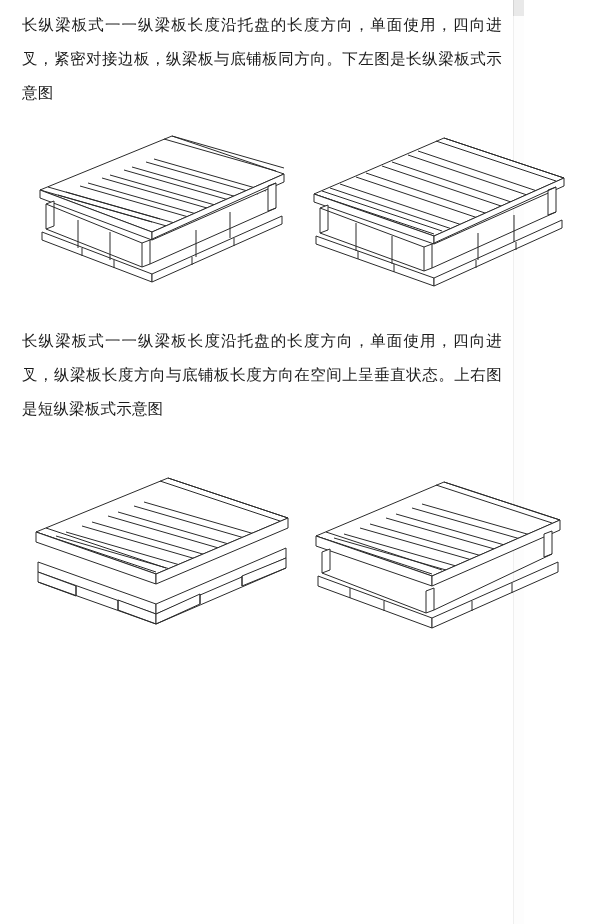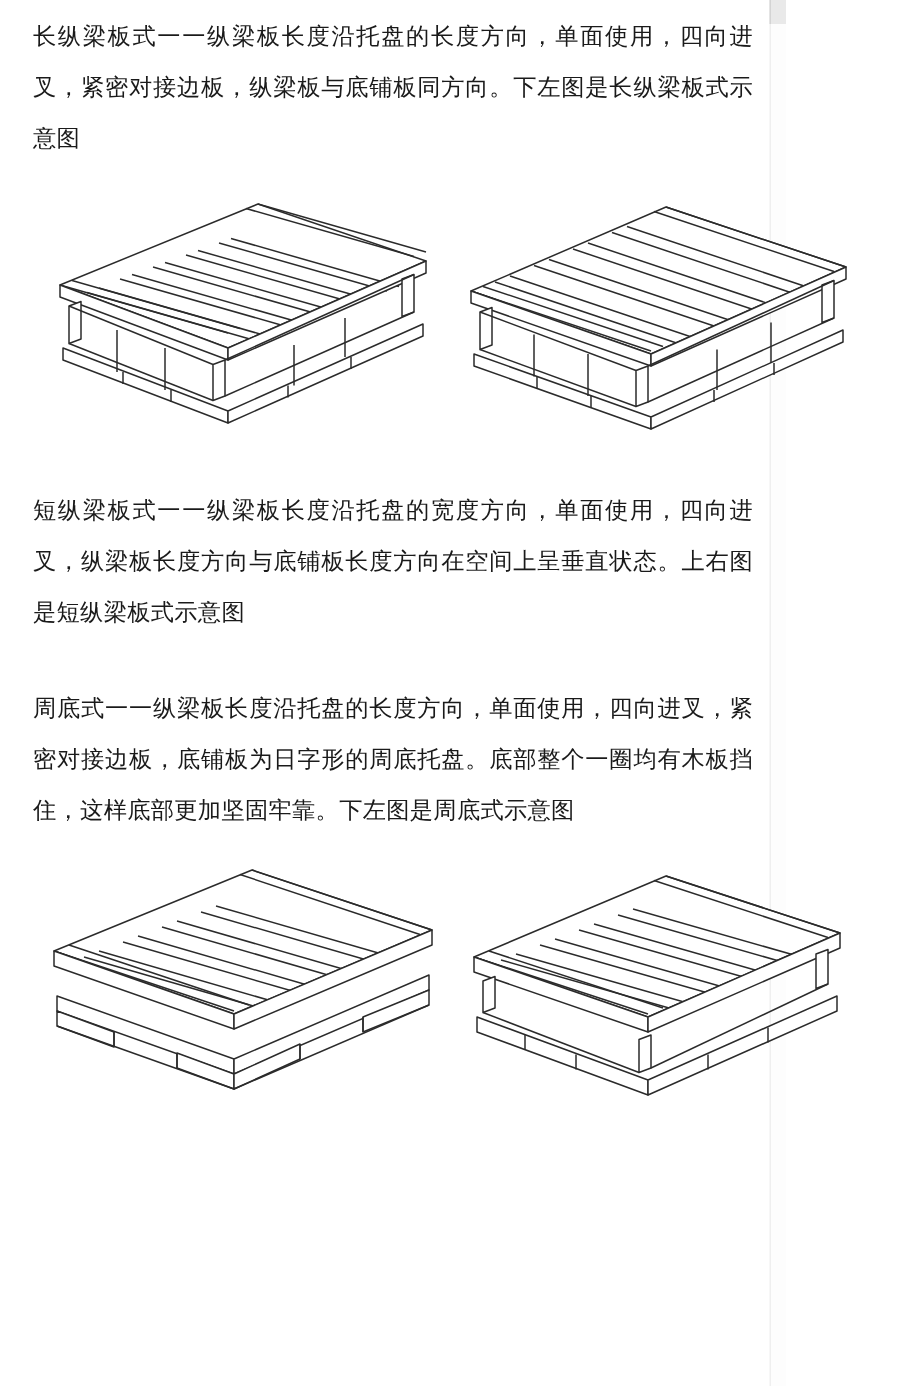--- a/index.html
+++ b/index.html
@@ -174,25 +174,24 @@
         <line x1="92" y1="112" x2="92" y2="140"></line>
         <line x1="178" y1="109" x2="178" y2="136"></line>
         <line x1="214" y1="91" x2="214" y2="118"></line>
       </svg>
     </div>
 
   </div>
 
   <div class="gap-lg"></div>
 
-  <p class="para">短纵梁板式一一纵梁板长度沿托盘的宽度方向，单面使用，四向进叉，纵梁板长度方向与底铺板长度方向在空间上呈垂直状态。上右图是短纵梁板式示意图</p>
+  <p class="para">长纵梁板式一一纵梁板长度沿托盘的长度方向，单面使用，四向进叉，纵梁板长度方向与底铺板长度方向在空间上呈垂直状态。上右图是短纵梁板式示意图</p>
 
   <div class="gap-lg"></div>
 
-  <p class="para">周底式一一纵梁板长度沿托盘的长度方向，单面使用，四向进叉，紧密对接边板，底铺板为日字形的周底托盘。底部整个一圈均有木板挡住，这样底部更加坚固牢靠。下左图是周底式示意图</p>
 
   <div class="gap-sm"></div>
 
   <div class="fig-row">
 
     <div class="fig">
       <svg width="278" height="170" viewBox="0 0 278 170" fill="none" stroke="#2b2b2b" stroke-width="1" stroke-linejoin="round">
         <g>
           <polygon points="14,62 146,8 266,48 134,104" fill="#ffffff"></polygon>
           <line x1="34" y1="66" x2="148" y2="99"></line>

